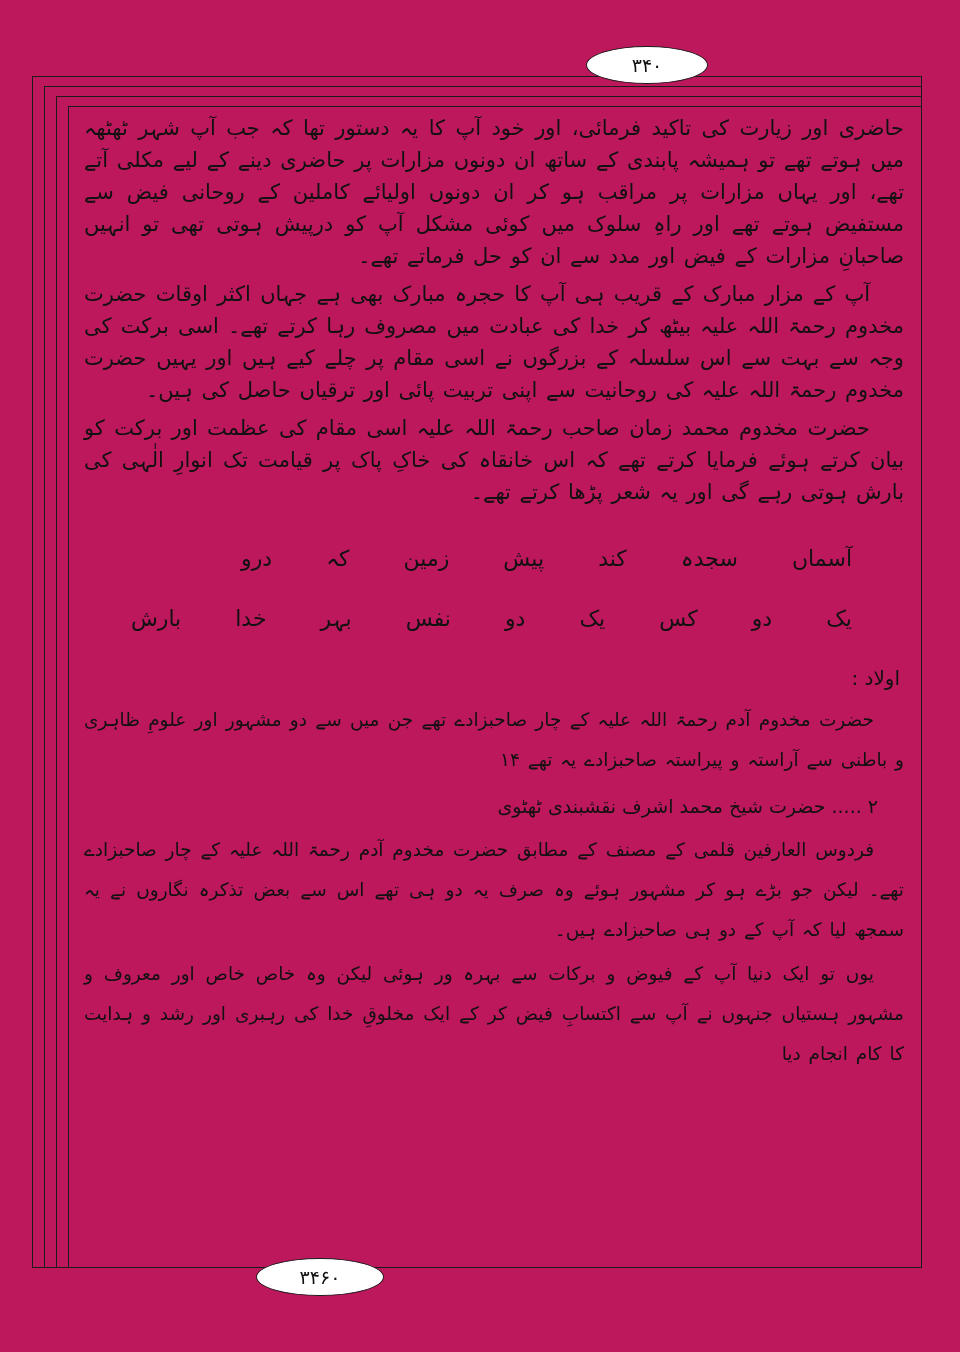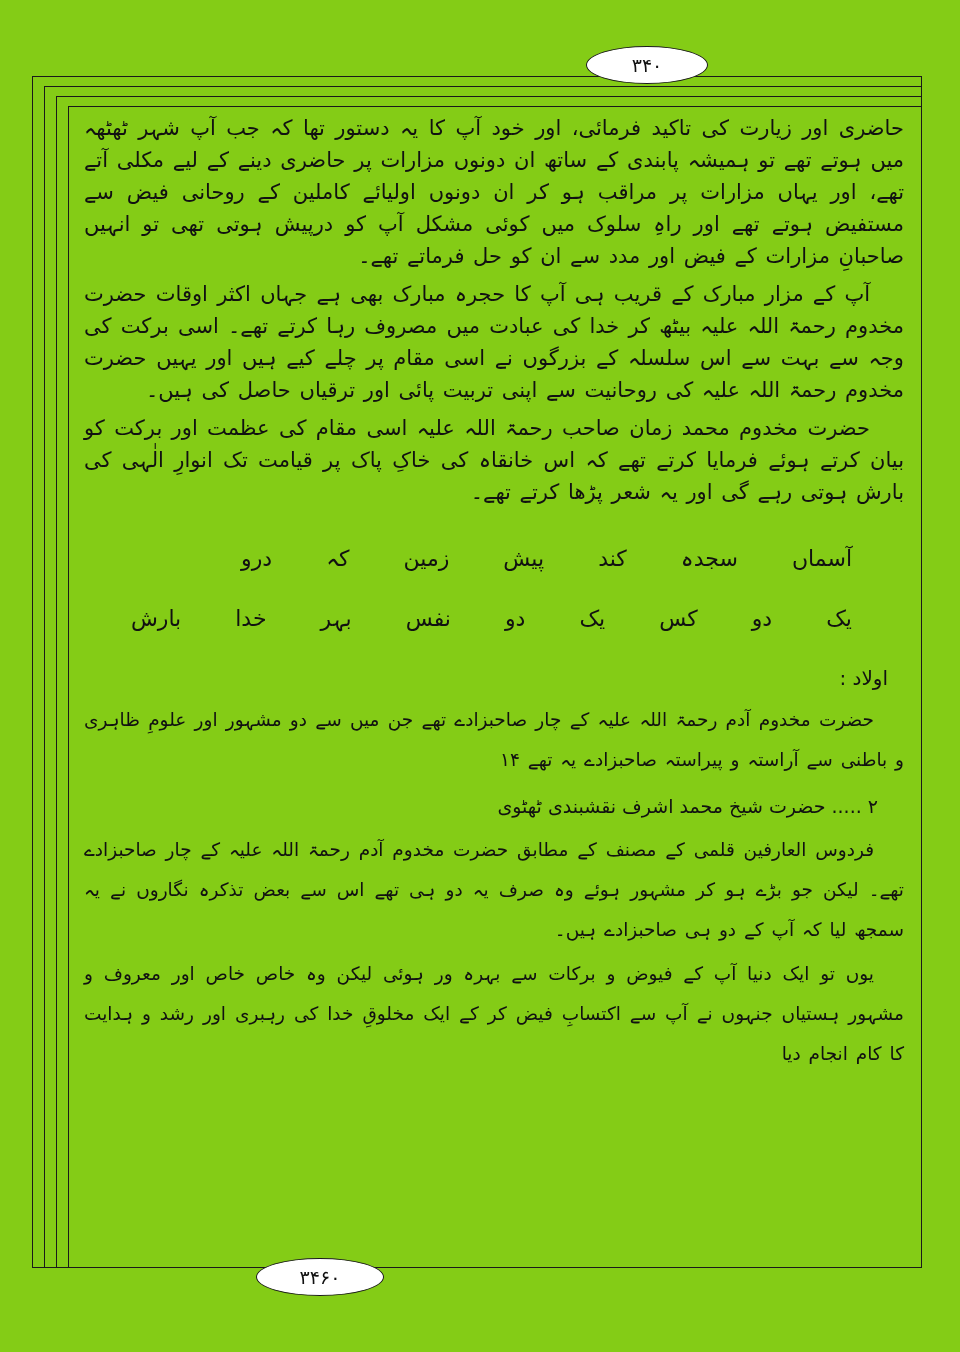--- a/index.html
+++ b/index.html
@@ -12,21 +12,21 @@
     height: 1352px;
     position: relative;
     font-family: "DejaVu Sans", sans-serif;
     color: #111;
     overflow: hidden;
   }
 
   .page {
     position: absolute;
     inset: 0;
-    background: #84cc16;
+    background: #be185d;
   }
 
   
   .frame {
     position: absolute;
     border: 1.5px solid #1a1a1a;
     background: transparent;
     pointer-events: none;
   }
   .frame.f1 { left: 32px;  top: 76px;  width: 888px; height: 1190px; }
@@ -90,21 +90,21 @@
     padding-right: 40px;
   }
   .verse .w { display: inline-block; margin: 0 12px; }
 
   
   .section-head {
     direction: rtl;
     text-align: right;
     font-size: 20px;
     line-height: 40px;
-    margin: 14px 16px 2px 0;
+    margin: 14px 4px 2px 0;
     padding-left: 70px;
   }
 
   .small-para {
     font-size: 18.5px;
     line-height: 40px;
     text-align: justify;
     text-align-last: right;
     direction: rtl;
     margin: 0 0 4px 0;

